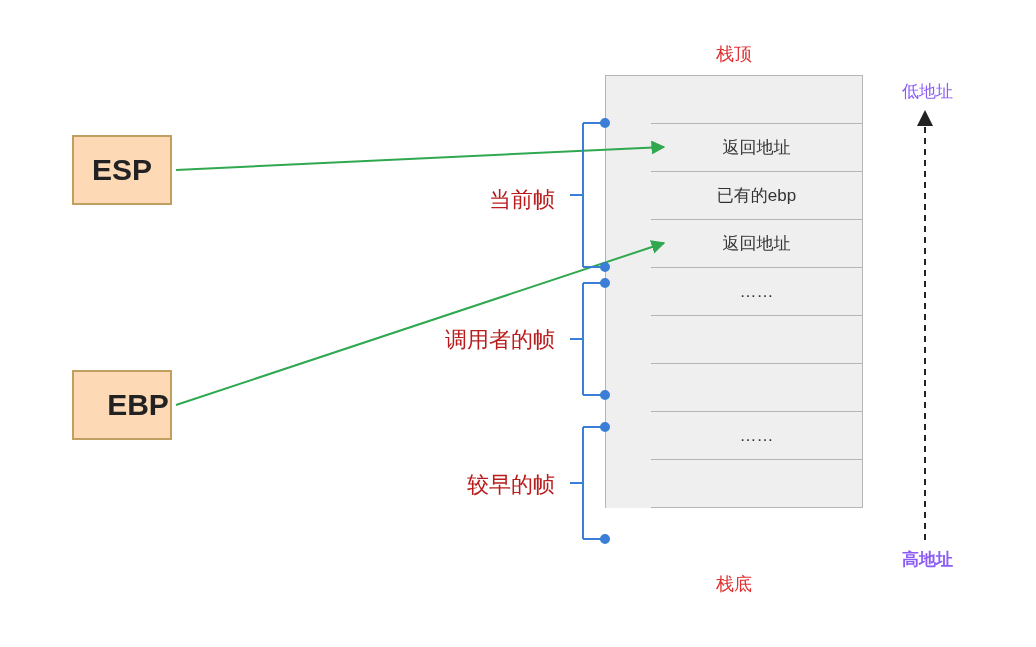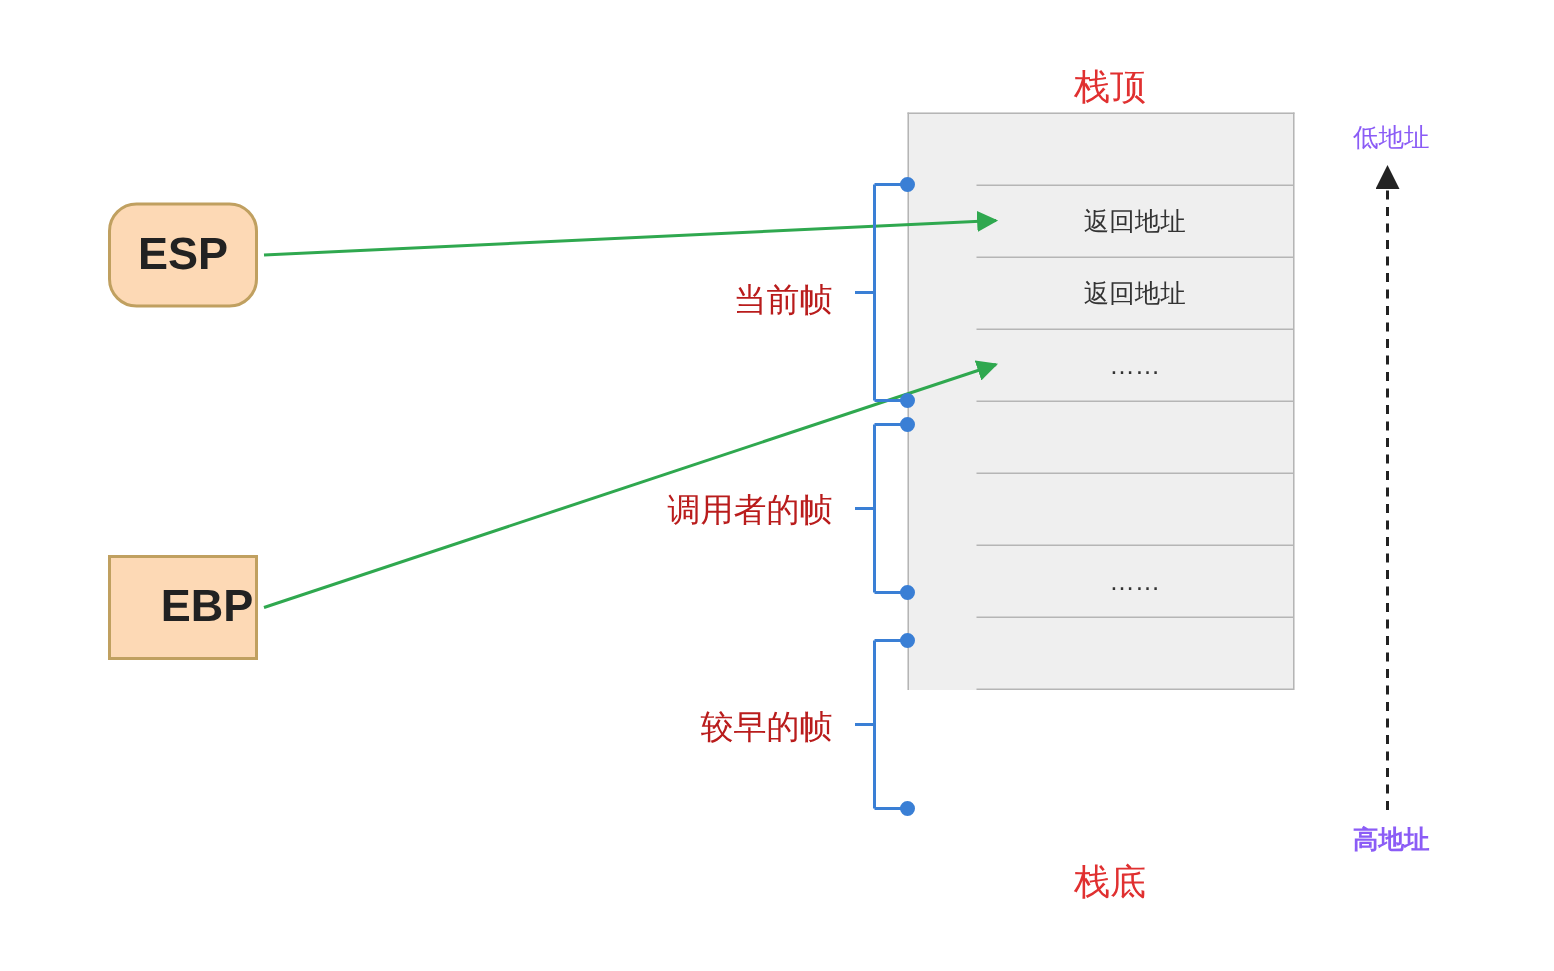--- a/index.html
+++ b/index.html
@@ -45,21 +45,21 @@
     border-bottom: 1px solid #b5b5b5;
     display: flex;
     align-items: center;
     justify-content: center;
     font-size: 17px;
     color: #333;
     box-sizing: border-box;
   }
 
   
-  .red-label { color: #e03030; font-size: 24px; font-family: Liberation Mono, monospace; }
+  .red-label { color: #e03030; font-size: 18px; font-family: Liberation Mono, monospace; }
 
   
   .addr-label { color: #8b5cf6; font-size: 17px; }
 
   
   .grp-label {
     color: #b91c1c;
     font-size: 22px;
     text-align: right;
     width: 120px;
@@ -68,30 +68,31 @@
   svg.diagram-svg {
     position: absolute;
     left: 0; top: 0;
     width: 1036px; height: 647px;
     pointer-events: none;
   }
 </style>
 </head>
 <body>
 
-<div class="abs reg-box" style="left:72px; top:135px;border-radius:19px;">
+<div class="abs reg-box" style="left:72px; top:135px;">
   <span>ESP</span>
 </div>
 <div class="abs reg-box" style="left:72px; top:370px;padding-left:32px;">
   <span>EBP</span>
 </div>
 
 <div class="abs stack">
   <div class="cell"></div>
   <div class="cell">返回地址</div>
+  <div class="cell">已有的ebp</div>
   <div class="cell">返回地址</div>
   <div class="cell">……</div>
   <div class="cell"></div>
   <div class="cell"></div>
   <div class="cell">……</div>
   <div class="cell"></div>
 </div>
 
 <div class="abs red-label" style="left:716px; top:42px;">栈顶</div>
 <div class="abs red-label" style="left:716px; top:572px;">栈底</div>

